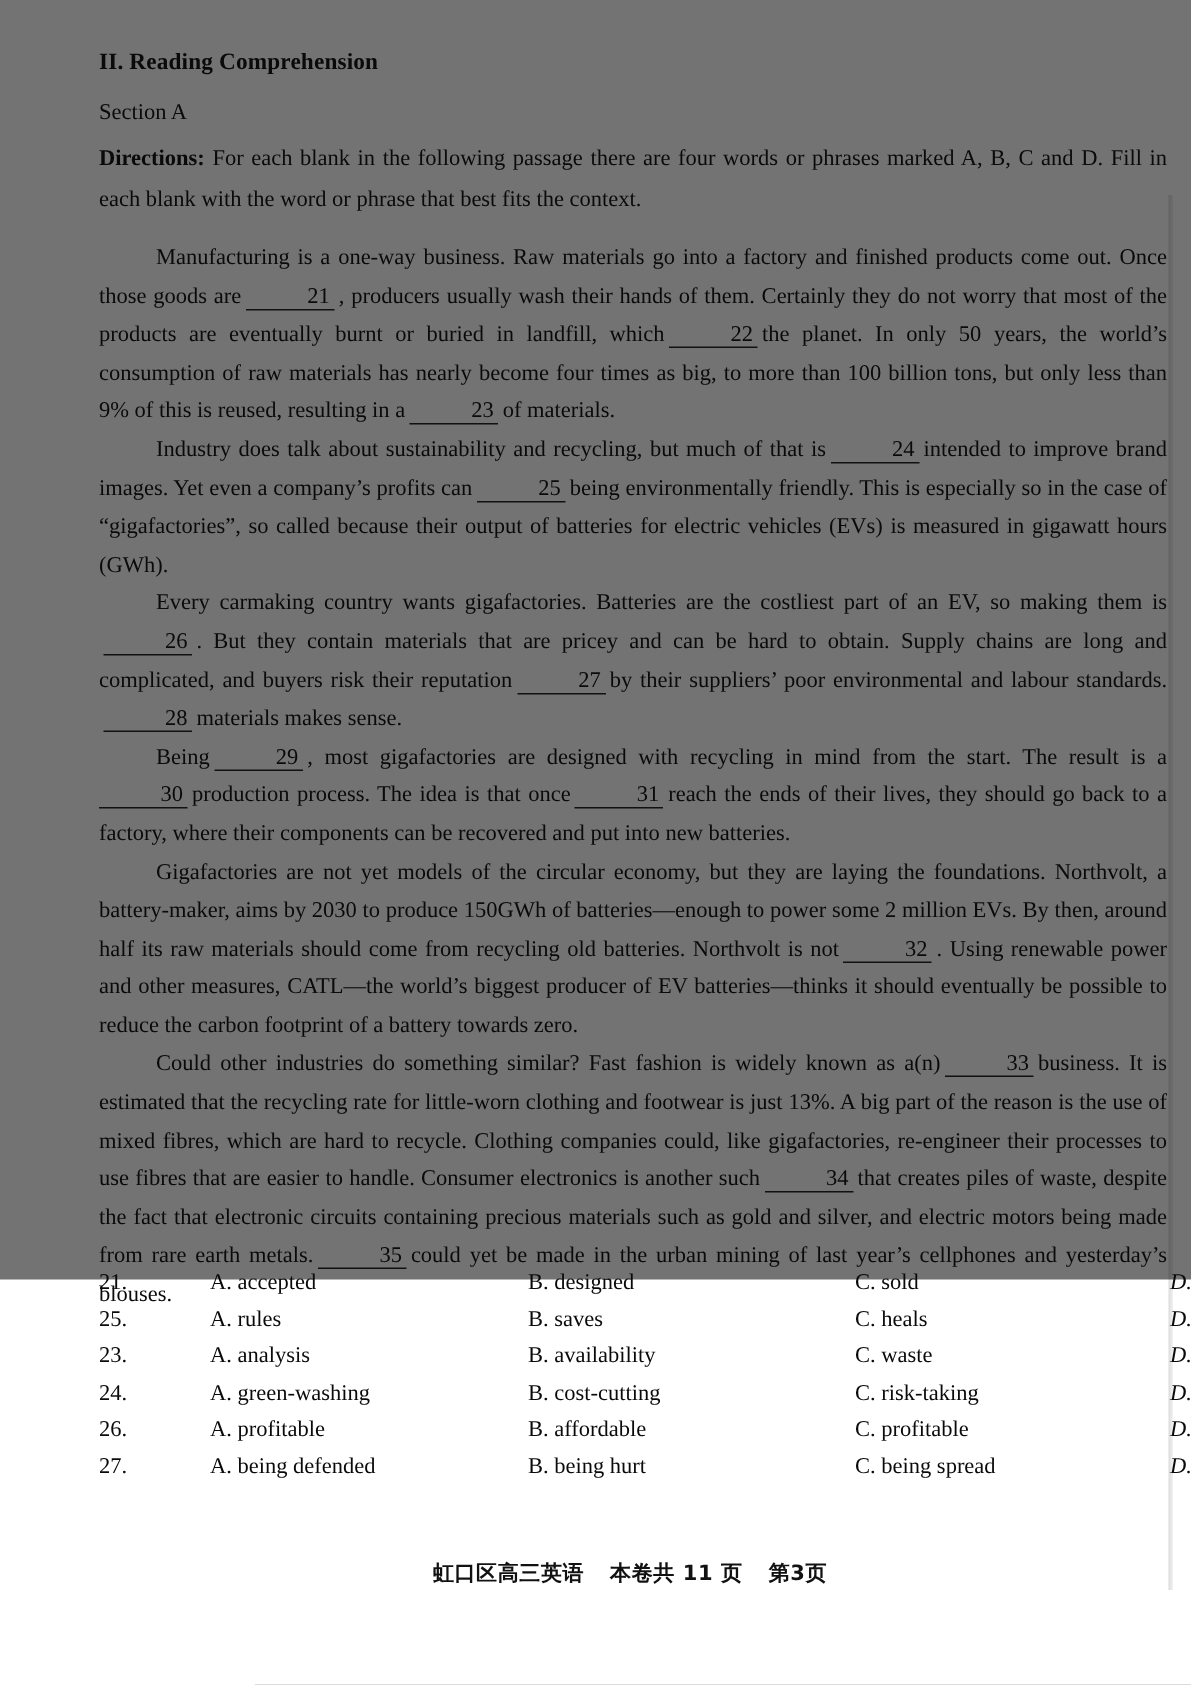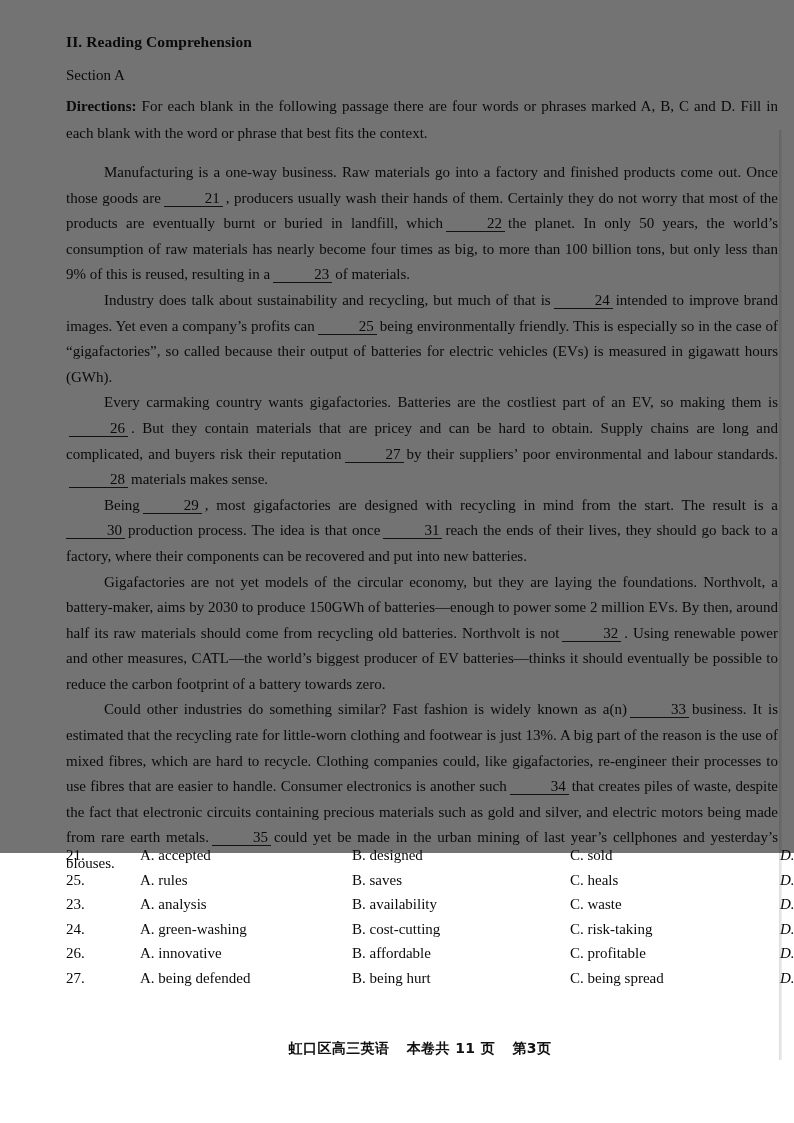--- a/index.html
+++ b/index.html
@@ -184,21 +184,21 @@
       <span class="opt-col-num">24.</span>
       <span class="opt-col-a">A. green-washing</span>
       <span class="opt-col-b">B. cost-cutting</span>
       <span class="opt-col-c">C. risk-taking</span>
       <span class="opt-col-d">D. trend-setting</span>
     </div>
 
 
     <div class="opt-row">
       <span class="opt-col-num">26.</span>
-      <span class="opt-col-a">A. innovative</span>
+      <span class="opt-col-a">A. profitable</span>
       <span class="opt-col-b">B. affordable</span>
       <span class="opt-col-c">C. profitable</span>
       <span class="opt-col-d">D. eventually</span>
     </div>
 
     <div class="opt-row">
       <span class="opt-col-num">27.</span>
       <span class="opt-col-a">A. being defended</span>
       <span class="opt-col-b">B. being hurt</span>
       <span class="opt-col-c">C. being spread</span>

